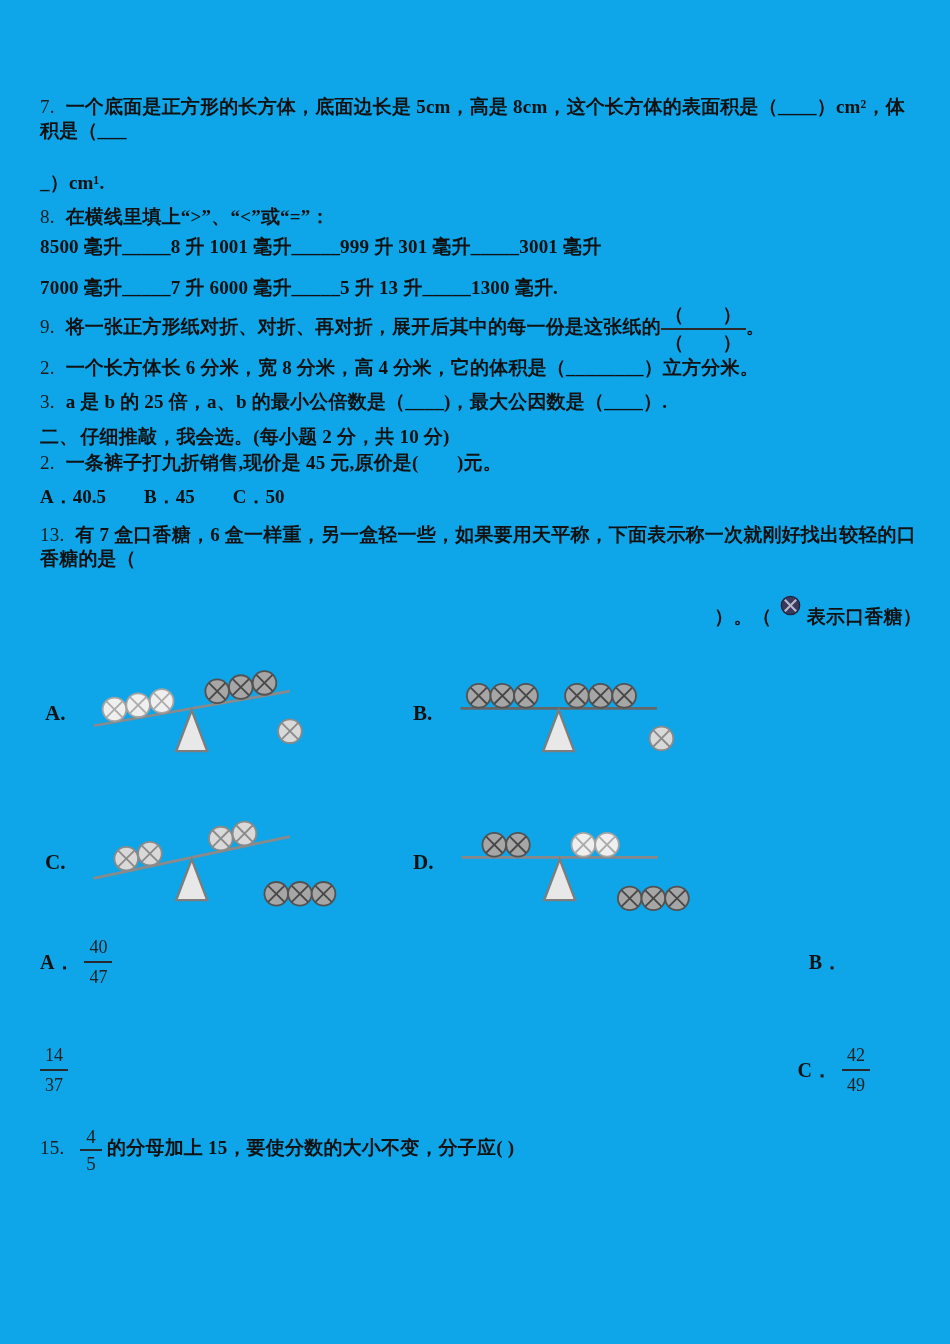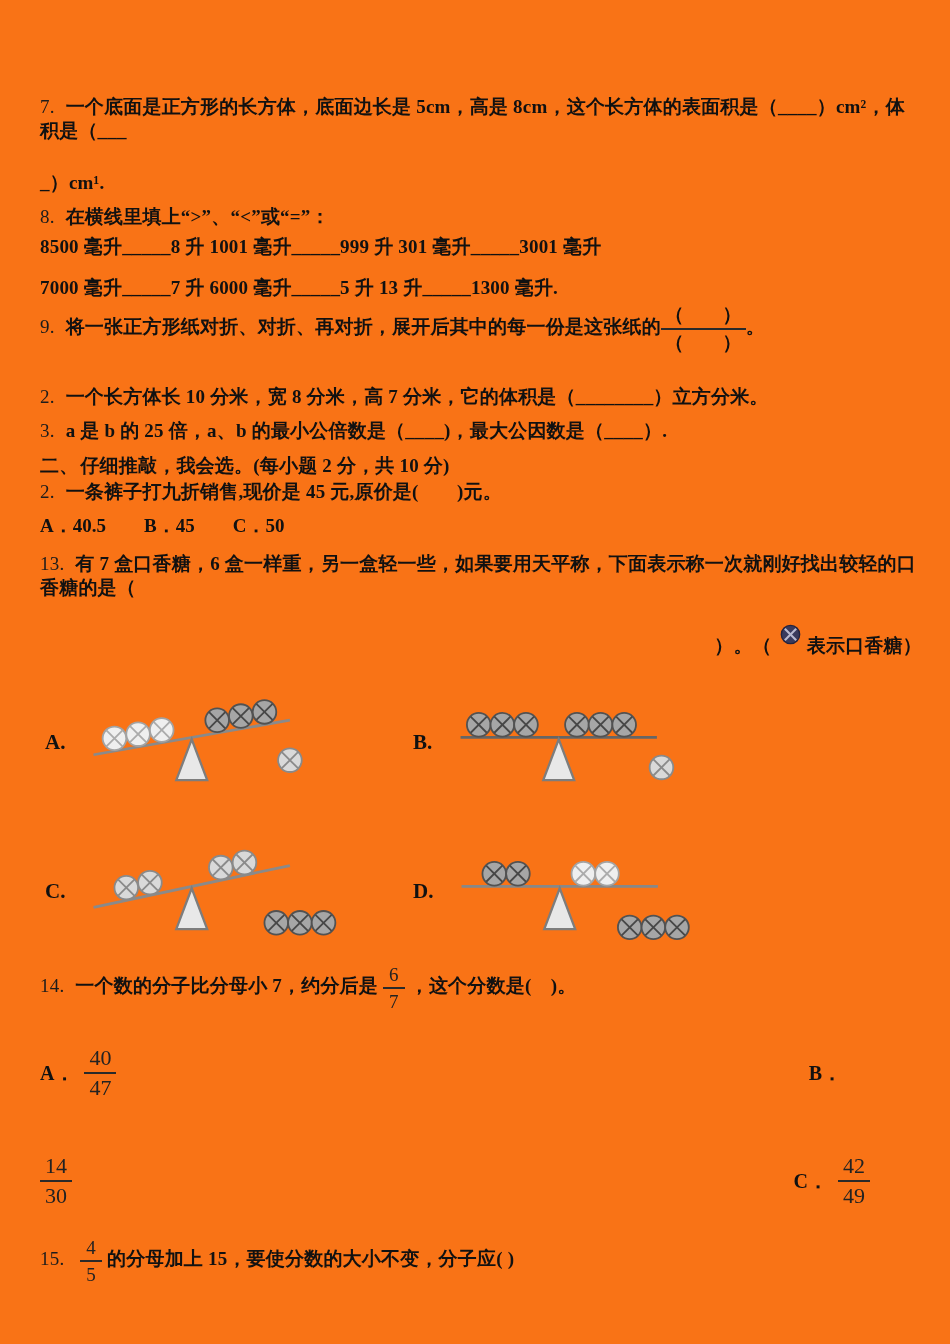--- a/index.html
+++ b/index.html
@@ -1,49 +1,49 @@
 <!DOCTYPE html>
 <html><head>
 <meta charset="utf-8">
 <style>
   html,body{margin:0;padding:0;background:#ffffff;}
   .page{
     position:relative;
     width:950px;height:1344px;
-    background:#f97316;
+    background:#0ea5e9;
     box-sizing:border-box;
     padding:95px 28px 0 40px;
     color:#111111;
     font-family:"Liberation Serif","DejaVu Serif",serif;
     font-size:19px;
     overflow:hidden;
   }
   .para{margin:0;line-height:24px;}
   .cn{font-weight:700;letter-spacing:0.2px;}
   .qnum{font-weight:400;color:#1c1c1c;margin-right:11px;font-family:"Liberation Serif","DejaVu Serif",serif;}
   .secnum{font-weight:700;margin-right:2px;}
   
   .mb28{margin-bottom:28px}.mb10{margin-bottom:10px}.mb6{margin-bottom:6px}
-  .mb17{margin-bottom:17px}.mb0{margin-bottom:0}.mb29{margin-bottom:29px}
+  .mb17{margin-bottom:17px}.mb0{margin-bottom:0}.mb29{}
   .mb11{margin-bottom:11px}.mb2{margin-bottom:2px}.mb9{margin-bottom:9px}
   .mb13{margin-bottom:13px}.mb24{margin-bottom:24px}.mb25{margin-bottom:25px}
   .mb37{margin-bottom:37px}.mb15{margin-bottom:15px}.mb30{margin-bottom:30px}
   .mb50{margin-bottom:50px}
 
   
   .frac{
     display:inline-flex;flex-direction:column;align-items:center;
     vertical-align:middle;text-align:center;line-height:26px;
     font-family:"Liberation Serif","DejaVu Serif",serif;
   }
   .frac .fden{border-top:2px solid #2a2a2a;}
   .frac.paren .fnum,.frac.paren .fden{padding:0 4px;font-weight:700;}
   .frac.sm{font-weight:400;color:#222;margin:0 5px;}
   .frac.sm .fnum,.frac.sm .fden{padding:0 6px;line-height:25px;}
-  .opt-frac{font-size:22px;color:#222;font-weight:400;}
+  .opt-frac{font-size:18px;color:#222;font-weight:400;}
   .opt-frac .fnum,.opt-frac .fden{padding:0 5px;line-height:28px;}
   .opt-label{font-weight:700;font-size:20px;margin-right:10px;}
 
   .choices{display:flex;gap:38px;font-weight:700;}
 
   
   .brow{display:flex;align-items:center;}
   .bopt{display:flex;align-items:center;}
   .bopt.col1{width:338px;margin-left:5px;}
   .bopt.col2{width:330px;margin-left:30px;}
@@ -69,21 +69,21 @@
 
   <p class="para cn mb17"><span>8500 毫升_____8 升 1001 毫升_____999 升 301 毫升_____3001 毫升</span></p>
 
   <p class="para cn mb0"><span>7000 毫升_____7 升 6000 毫升_____5 升 13 升_____1300 毫升.</span></p>
 
   <p class="para cn mb29" style="line-height:28px;margin-top:2px;"><span class="qnum">9.</span><span>将一张正方形纸对折、对折、再对折，展开后其中的每一份是这张纸的</span><span class="frac paren">
         <span class="fnum">（　　）</span>
         <span class="fden">（　　）</span>
       </span><span>。</span></p>
 
-  <p class="para cn mb10"><span class="qnum">2.</span><span>一个长方体长 10 分米，宽 8 分米，高 7 分米，它的体积是（________）立方分米。</span></p>
+  <p class="para cn mb10"><span class="qnum">2.</span><span>一个长方体长 6 分米，宽 8 分米，高 4 分米，它的体积是（________）立方分米。</span></p>
 
   <p class="para cn mb11"><span class="qnum">3.</span><span>a 是 b 的 25 倍，a、b 的最小公倍数是（____)，最大公因数是（____）.</span></p>
 
   <p class="para cn mb2"><span class="secnum">二、</span><span>仔细推敲，我会选。(每小题 2 分，共 10 分)</span></p>
 
   <p class="para cn mb9"><span class="qnum">2.</span><span>一条裤子打九折销售,现价是 45 元,原价是(　　)元。</span></p>
 
   <div class="choices mb13">
     <span>A．40.5</span>
     <span>B．45</span>
@@ -209,40 +209,36 @@
             <circle cx="238" cy="100" r="13" fill="#a6a6a6" stroke="#525252" stroke-width="2"></circle>
             <line x1="229.16" y1="91.16" x2="246.84" y2="108.84" stroke="#474747" stroke-width="2"></line>
             <line x1="229.16" y1="108.84" x2="246.84" y2="91.16" stroke="#474747" stroke-width="2"></line>
             <circle cx="264" cy="100" r="13" fill="#a6a6a6" stroke="#525252" stroke-width="2"></circle>
             <line x1="255.16" y1="91.16" x2="272.84" y2="108.84" stroke="#474747" stroke-width="2"></line>
             <line x1="255.16" y1="108.84" x2="272.84" y2="91.16" stroke="#474747" stroke-width="2"></line>
           </svg></div>
     </div>
   </div>
 
-  <p class="para cn mb30" style="line-height:30px;"><span class="qnum">14.</span><span>一个数的分子比分母小 7，约分后是</span><span class="frac sm">
-        <span class="fnum">6</span>
-        <span class="fden">7</span>
-      </span><span>，这个分数是(　)。</span></p>
 
   <div class="optA-row mb50">
     <div class="leftgroup">
       <span class="opt-label">A．</span>
       <span class="frac opt-frac">
           <span class="fnum">40</span>
           <span class="fden">47</span>
         </span>
     </div>
     <span class="opt-label">B．</span>
   </div>
 
   <div class="optC-row mb25">
     <span class="frac opt-frac">
         <span class="fnum">14</span>
-        <span class="fden">30</span>
+        <span class="fden">37</span>
       </span>
     <div class="leftgroup">
       <span class="opt-label">C．</span>
       <span class="frac opt-frac">
           <span class="fnum">42</span>
           <span class="fden">49</span>
         </span>
     </div>
   </div>
 

